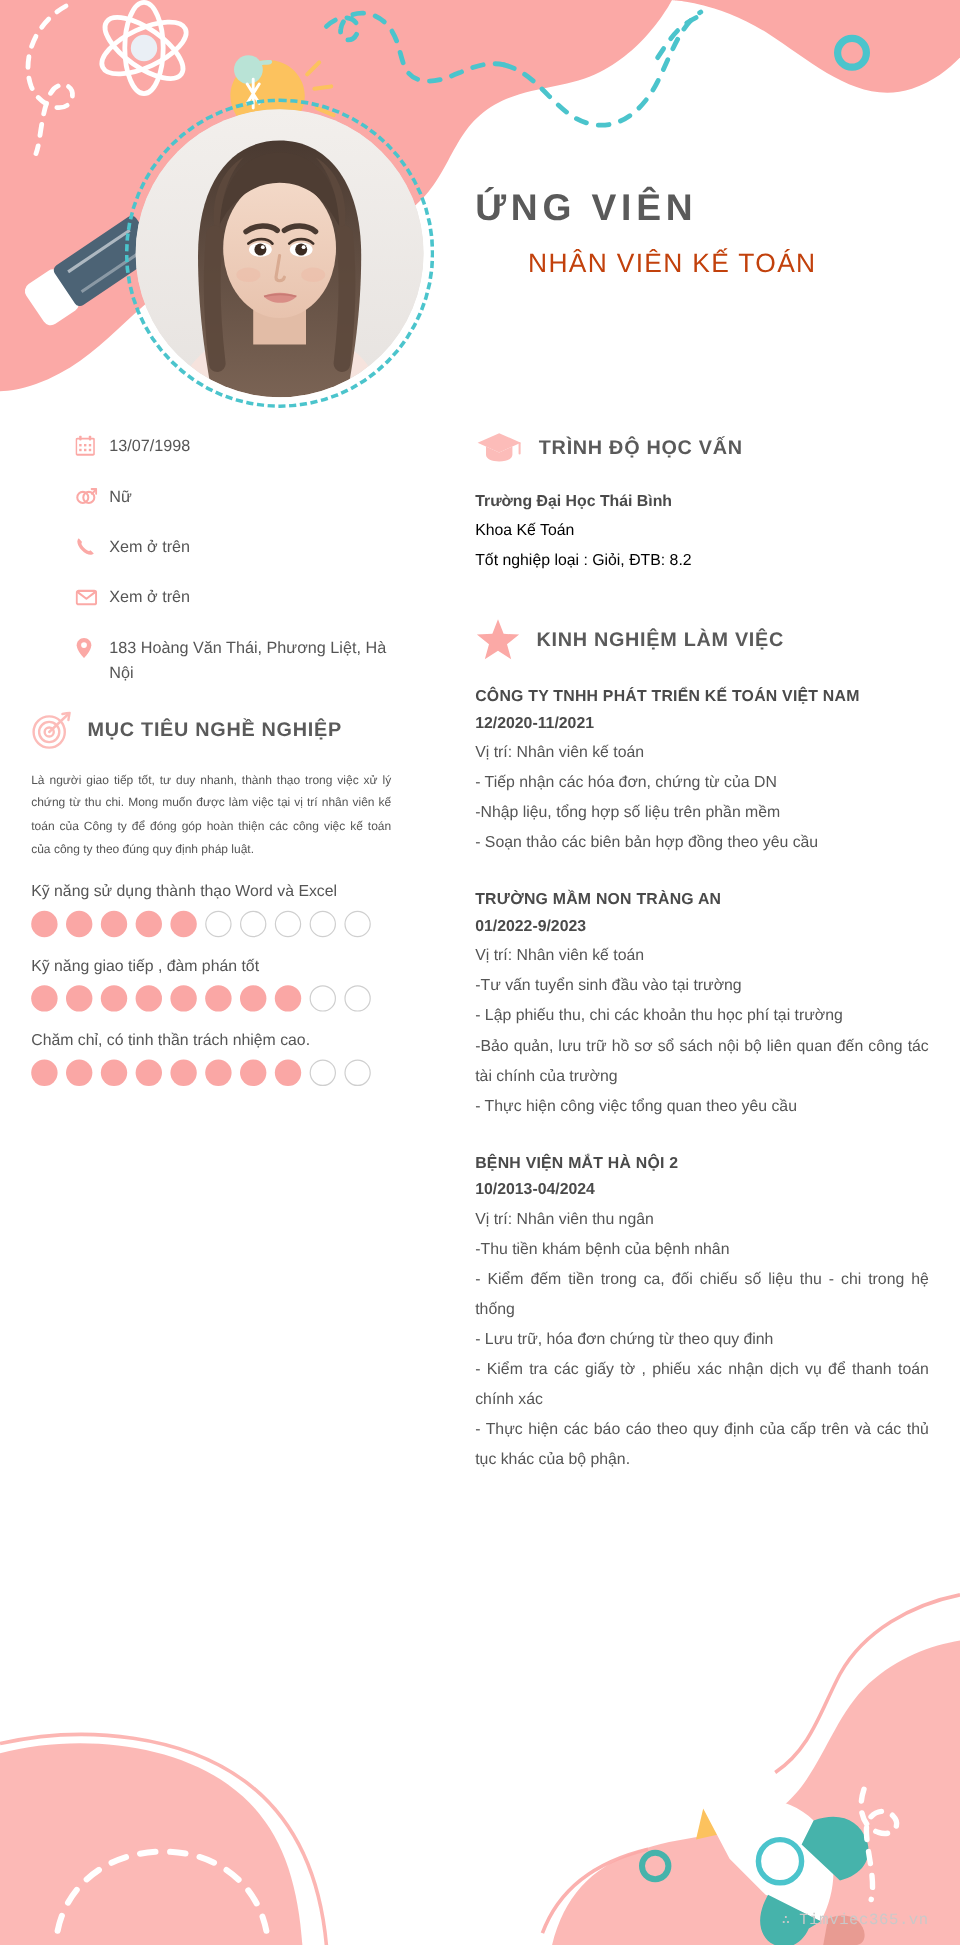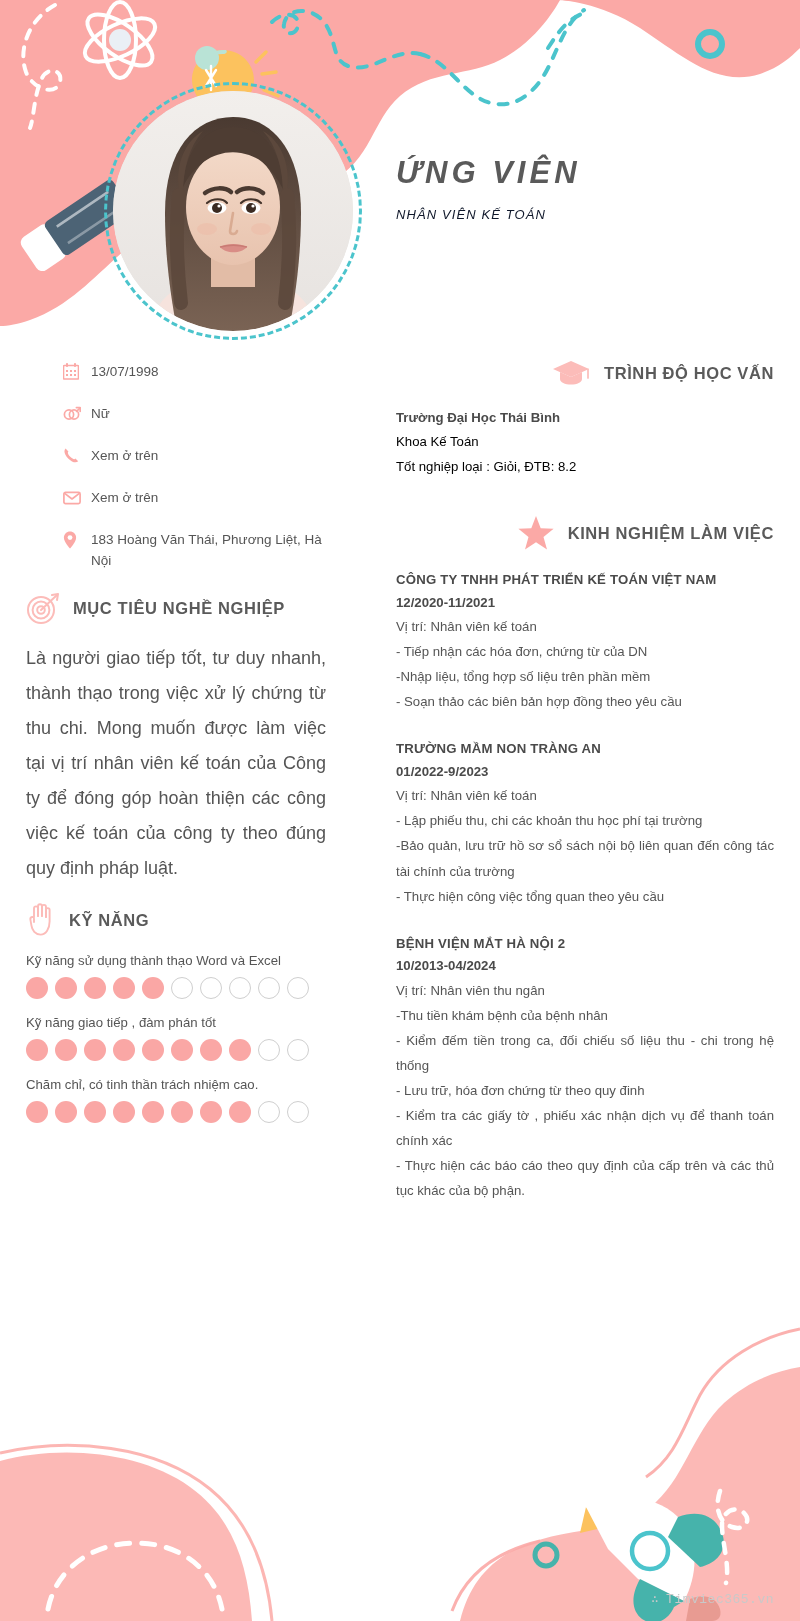--- a/index.html
+++ b/index.html
@@ -6,43 +6,44 @@
   html, body {
     width: 800px; height: 1621px;
     background: #ffffff;
     font-family: "Liberation Sans", sans-serif;
     color: #4c4c4c;
     overflow: hidden;
   }
   .page { position: relative; width: 800px; height: 1621px; background:#fff; overflow:hidden; }
 
   
-  .header { position:absolute; top:0; left:0; width:800px; height:345px; overflow:hidden;font-style:italic; }
+  .header { position:absolute; top:0; left:0; width:800px; height:345px; overflow:hidden; }
   .hdr-svg { position:absolute; top:0; left:0; }
 
   
   .avatar-wrap { position:absolute; left:104px; top:82px; width:258px; height:258px; }
   .avatar-dash {
     position:absolute; inset:0; border-radius:50%;
     border:3px dashed #4bc4cc;
   }
   .avatar-photo {
     position:absolute; left:9px; top:9px; width:240px; height:240px;
     border-radius:50%; overflow:hidden; background:#e9e6e3;
   }
 
   
   .name-block { position:absolute; left:396px; top:155px; }
   .cv-name {
     font-size:31px; font-weight:bold; letter-spacing:4px;
     color:#5a5a5a; line-height:1.15;
   }
   .cv-role {
-    margin-top:16px; font-size:13px; letter-spacing:1.1px;
-    color:#0f172a;
+    margin-top:16px; font-size:22px; letter-spacing:1.1px;
+    color:#c2410c;
+    margin-left:44px;
   }
 
   
   .col-left { position:absolute; left:26px; top:362px; width:300px; }
   .col-right { position:absolute; left:396px; top:358px; width:378px; }
 
   
   .contact-row { display:flex; align-items:flex-start; margin-bottom:21px;padding-left:37px; }
   .contact-ico { width:28px; flex:0 0 28px; display:flex; align-items:flex-start;
                  justify-content:flex-start; padding-top:1px; }
@@ -50,31 +51,31 @@
 
   
   .sec-head { display:flex; align-items:center; gap:13px; margin-bottom:16px; }
   .sec-ico { flex:0 0 auto; display:flex; align-items:center; justify-content:center; }
   .sec-title {
     font-size:16.5px; font-weight:bold; letter-spacing:0.6px; color:#5a5a5a;
   }
   .sec-left-head { margin-top:17px; }
 
   .body-txt {
-    font-size:18px; line-height:1.95; color:#555; text-align:justify;
+    font-size:10px; line-height:1.95; color:#555; text-align:justify;
   }
 
   
   .skill { margin-top:16px; }
   .skill-name { font-size:13.2px; color:#555; margin-bottom:9px; }
   .dots { display:flex; gap:7px; }
   .dot { width:22px; height:22px; border-radius:50%; }
   .dot.on { background:#faa7a5; }
   .dot.off { background:#fff; border:1px solid #cfcfcf; }
-  .sec-right-head { margin-bottom:18px;justify-content:flex-end; }
+  .sec-right-head { margin-bottom:18px; }
   .edu-line { font-size:13.2px; line-height:1.85; color:#000000; }
   .edu-line.b { font-weight:bold; color:#4a4a4a; }
 
   .job { margin-top:24px; }
   .job-title { font-size:13.2px; font-weight:bold; color:#4a4a4a; letter-spacing:0.2px; line-height:1.7; }
   .job-date { font-size:13.2px; font-weight:bold; color:#4a4a4a; line-height:1.7; }
   .job-line { font-size:13.2px; color:#555; line-height:1.9; text-align:justify; }
 
   
   .footer-deco { position:absolute; left:0; bottom:0; width:800px; height:310px; overflow:hidden; pointer-events:none; }
@@ -287,35 +288,20 @@
           <circle cx="15" cy="17" r="8.4" fill="none" stroke="#fcbcb9" stroke-width="2"></circle>
           <circle cx="15" cy="17" r="3.8" fill="none" stroke="#fcbcb9" stroke-width="2"></circle>
           <path d="M15,17 L31,2" stroke="#fcbcb9" stroke-width="2" stroke-linecap="round"></path>
           <path d="M26,2 L32,1 L31,7" fill="none" stroke="#fcbcb9" stroke-width="2" stroke-linecap="round" stroke-linejoin="round"></path>
         </svg>
       </span>
       <span class="sec-title">MỤC TIÊU NGHỀ NGHIỆP</span>
     </div>
     <div class="body-txt">Là người giao tiếp tốt, tư duy nhanh, thành thạo trong việc xử lý chứng từ thu chi. Mong muốn được làm việc tại vị trí nhân viên kế toán của Công ty để đóng góp hoàn thiện các công việc kế toán của công ty theo đúng quy định pháp luật.</div>
 
-    <div class="sec-head sec-left-head">
-      <span class="sec-ico">
-        <svg width="30" height="34" viewBox="0 0 30 34">
-          <g fill="none" stroke="#fcbcb9" stroke-width="1.9" stroke-linecap="round" stroke-linejoin="round">
-            <path d="M8,14 L8,5.5 C8,4.3 8.9,3.4 10,3.4 C11.1,3.4 12,4.3 12,5.5 L12,13"></path>
-            <path d="M12,13 L12,3.4 C12,2.2 12.9,1.3 14,1.3 C15.1,1.3 16,2.2 16,3.4 L16,13"></path>
-            <path d="M16,13 L16,4 C16,2.8 16.9,1.9 18,1.9 C19.1,1.9 20,2.8 20,4 L20,14"></path>
-            <path d="M20,14 L20,7 C20,5.9 20.8,5.1 21.8,5.1 C22.8,5.1 23.6,5.9 23.6,7 L23.6,18.5
-                     C23.6,25.5 20,31.6 14.6,31.6 C9.4,31.6 6,27.2 5.4,22.4 L4.4,16.6
-                     C4.2,15.3 4.9,14.2 6,14 C7,13.8 8,14.6 8,15.8 L8,19"></path>
-          </g>
-        </svg>
-      </span>
-      <span class="sec-title">KỸ NĂNG</span>
-    </div>
 
     <div class="skill">
       <div class="skill-name">Kỹ năng sử dụng thành thạo Word và Excel</div>
       <div class="dots">
           <span class="dot on"></span>
           <span class="dot on"></span>
           <span class="dot on"></span>
           <span class="dot on"></span>
           <span class="dot on"></span>
           <span class="dot off"></span>
@@ -390,20 +376,21 @@
       <div class="job-line">Vị trí: Nhân viên kế toán</div>
       <div class="job-line">- Tiếp nhận các hóa đơn, chứng từ của DN</div>
       <div class="job-line">-Nhập liệu, tổng hợp số liệu trên phần mềm</div>
       <div class="job-line">- Soạn thảo các biên bản hợp đồng theo yêu cầu</div>
     </div>
 
     <div class="job">
       <div class="job-title">TRƯỜNG MẦM NON TRÀNG AN</div>
       <div class="job-date">01/2022-9/2023</div>
       <div class="job-line">Vị trí: Nhân viên kế toán</div>
+      <div class="job-line">-Tư vấn tuyển sinh đầu vào tại trường</div>
       <div class="job-line">- Lập phiếu thu, chi các khoản thu học phí tại trường</div>
       <div class="job-line">-Bảo quản, lưu trữ hồ sơ sổ sách nội bộ liên quan đến công tác tài chính của trường</div>
       <div class="job-line">- Thực hiện công việc tổng quan theo yêu cầu</div>
     </div>
 
     <div class="job">
       <div class="job-title">BỆNH VIỆN MẮT HÀ NỘI 2</div>
       <div class="job-date">10/2013-04/2024</div>
       <div class="job-line">Vị trí: Nhân viên thu ngân</div>
       <div class="job-line">-Thu tiền khám bệnh của bệnh nhân</div>

